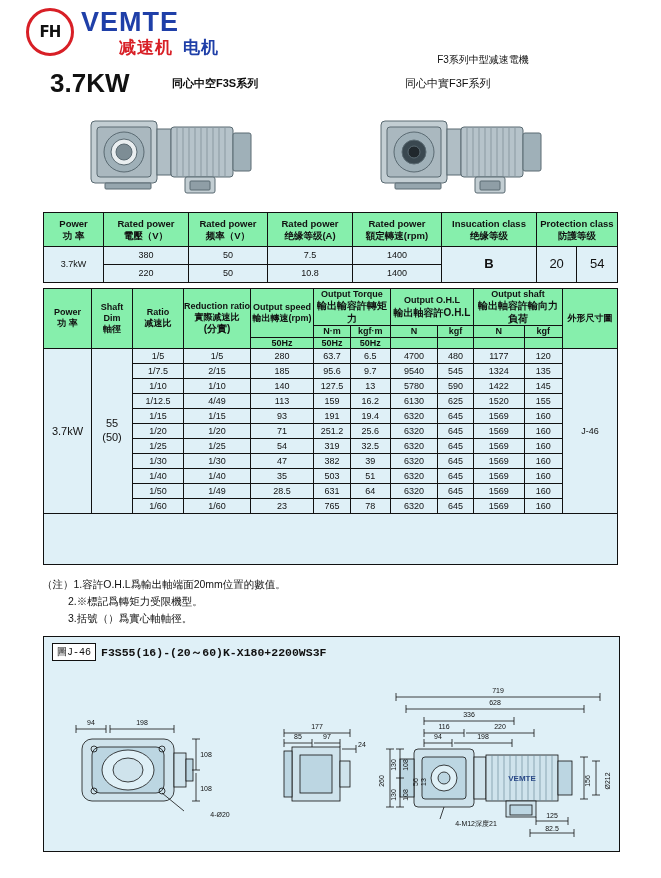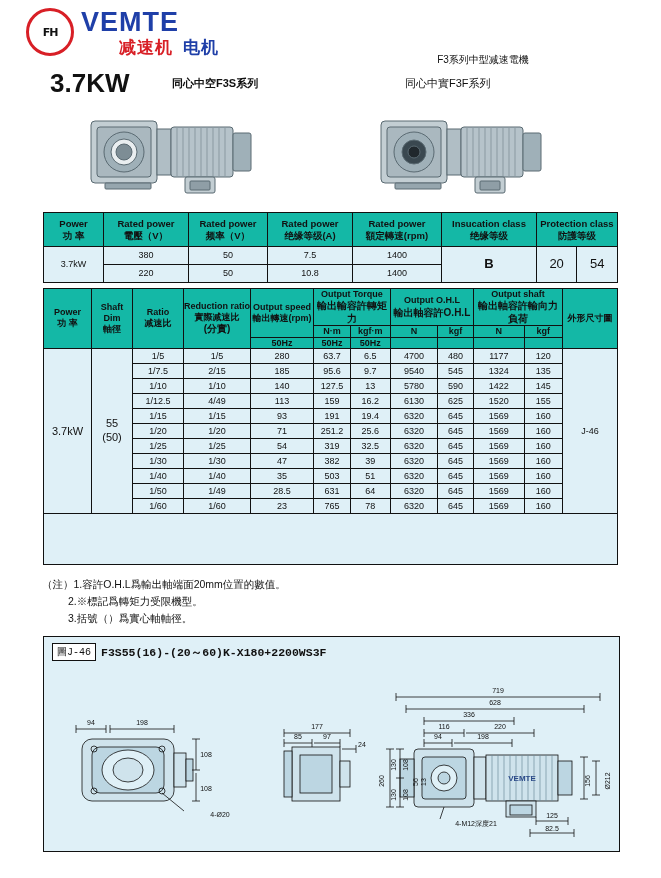--- a/index.html
+++ b/index.html
@@ -17,21 +17,21 @@
   .header{position:absolute;left:0;top:0;width:661px;height:60px;}
   .logo-wrap{position:absolute;left:26px;top:8px;display:flex;align-items:center;}
   .logo-badge{
     width:42px;height:42px;border-radius:50%;
     border:3px solid #d81f26;background:#ffffff;
     display:flex;align-items:center;justify-content:center;
     position:relative;
   }
   .logo-badge .inner{
     font-family:"DejaVu Sans", sans-serif;
-    font-size:11px;font-weight:bold;color:#111;letter-spacing:-1px;
+    font-size:15px;font-weight:bold;color:#111;letter-spacing:-1px;
   }
   .logo-text{margin-left:7px;line-height:1;}
   .logo-main{
     font-size:27px;font-weight:bold;color:#1f3fa8;letter-spacing:1px;
     font-family:"Liberation Sans", sans-serif;
   }
   .logo-sub{margin-top:3px;display:flex;align-items:baseline;}
   .logo-sub .cn1{font-size:17px;font-weight:bold;color:#d81f26;letter-spacing:1px;margin-left:38px;}
   .logo-sub .cn2{font-size:17px;font-weight:bold;color:#1f3fa8;letter-spacing:1px;margin-left:10px;}
 
@@ -69,21 +69,21 @@
     color:#111;
   }
   .tbl td,.tbl th{
     border:1px solid #111;
     text-align:center;
     vertical-align:middle;
     padding:0;
     font-weight:normal;
     line-height:1.15;
   }
-  .tbl .hd{background:#14b8a6;font-weight:bold;}
+  .tbl .hd{background:#86efac;font-weight:bold;}
   .t1{left:43px;top:212px;width:575px;}
   .t1 .hd{height:33px;font-size:9.5px;}
   .t1 td{height:17px;}
   .t2{left:43px;top:288px;width:575px;}
   .t2 .hd{font-size:9px;}
   .t2 .r{height:15px;}
   .two-line{display:block;line-height:1.25;}
   .sm{font-size:10px;}
   .blank-row td{height:50px;border-left:1px solid #111;border-right:1px solid #111;}
 

